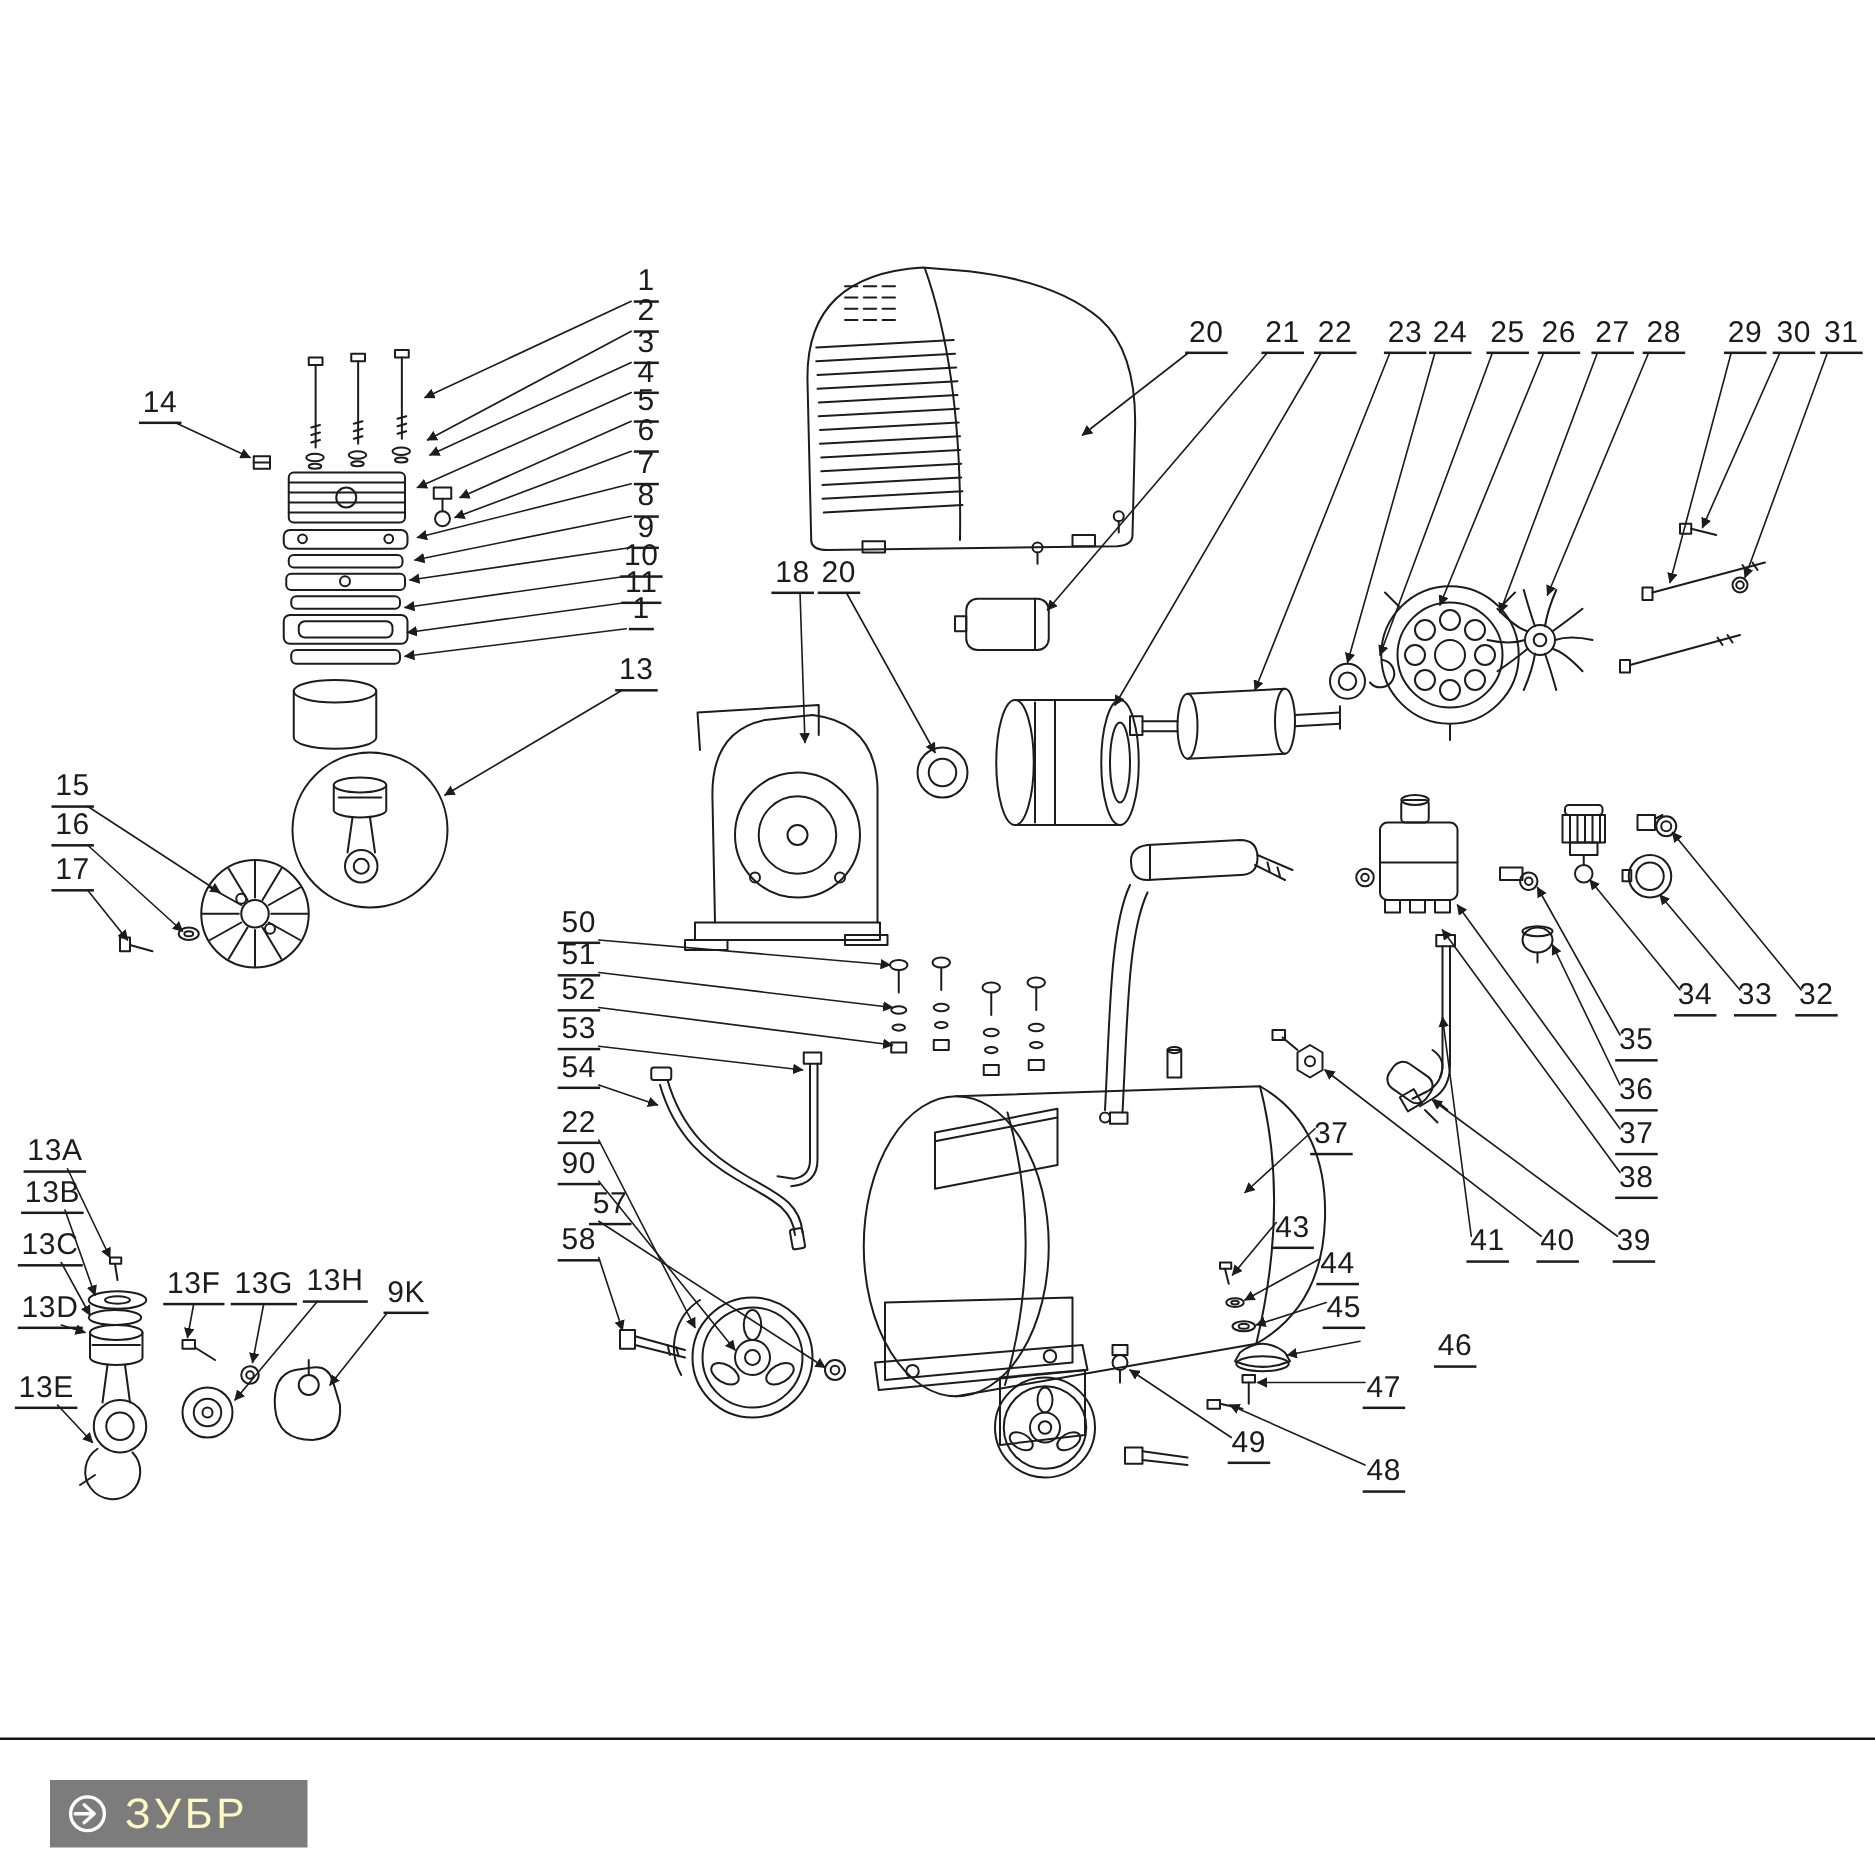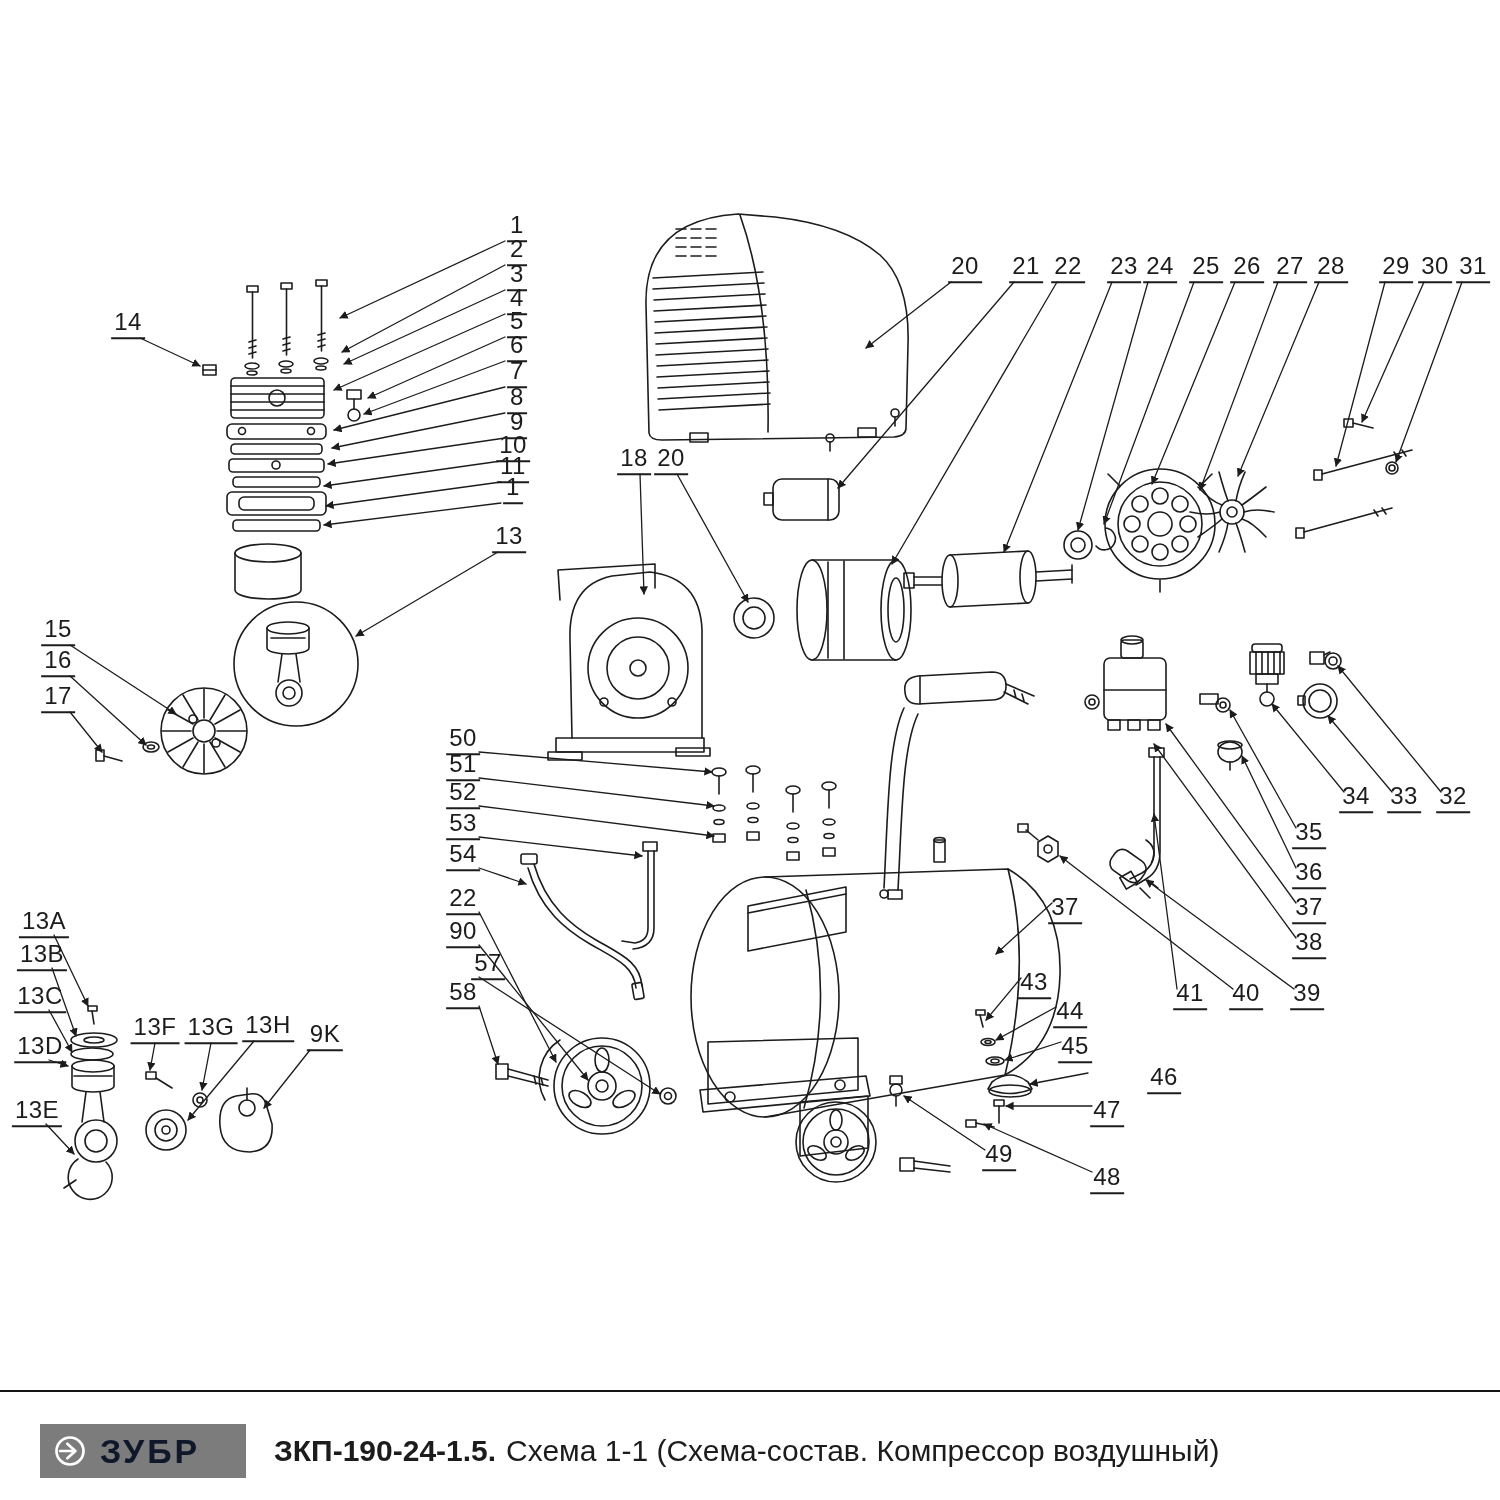--- a/index.html
+++ b/index.html
@@ -26,21 +26,21 @@
   }
   .footer { position: absolute; left: 0; right: 0; top: 1390px; }
   .footer-rule { height: 2px; background: #141414; }
   .footer-row { display: flex; align-items: center; gap: 28px; margin: 32px 0 0 40px; }
   .logo-box {
     display: flex; align-items: center; gap: 12px;
     background: #7c7c7c; width: 206px; height: 54px; padding: 0 12px;
     flex: 0 0 auto;
   }
   .logo-mark { width: 36px; height: 36px; flex: 0 0 auto; }
-  .logo-text { color: #0f172a; font-size: 34px; font-weight: 700; letter-spacing: 3px; }
+  .logo-text { color: #fef9c3; font-size: 34px; font-weight: 400; letter-spacing: 3px; }
   .caption { font-size: 30px; white-space: nowrap; }
   .model { font-weight: 700; }
   .schema { font-weight: 400; margin-left: 10px; }
 </style>
 </head>
 <body>
 
 <div class="stage">
 
   <svg class="art" width="1500" height="1500" viewBox="0 0 1500 1500">
@@ -616,19 +616,16 @@
   <div class="footer">
     <div class="footer-rule"></div>
     <div class="footer-row">
       <div class="logo-box">
         <svg class="logo-mark" viewBox="0 0 40 40">
           <circle cx="20" cy="20" r="15" fill="none" stroke="#ffffff" stroke-width="3"></circle>
           <path d="M9,20 H23 M17,12 L26,20 L17,28" fill="none" stroke="#ffffff" stroke-width="3" stroke-linecap="round" stroke-linejoin="round"></path>
         </svg>
         <span class="logo-text">ЗУБР</span>
       </div>
-      <div class="caption">
-        <span class="model">ЗКП-190-24-1.5.</span><span class="schema">Схема 1-1 (Схема-состав. Компрессор воздушный)</span>
-      </div>
     </div>
   </div>
 
 </div>
 
 </body></html>

